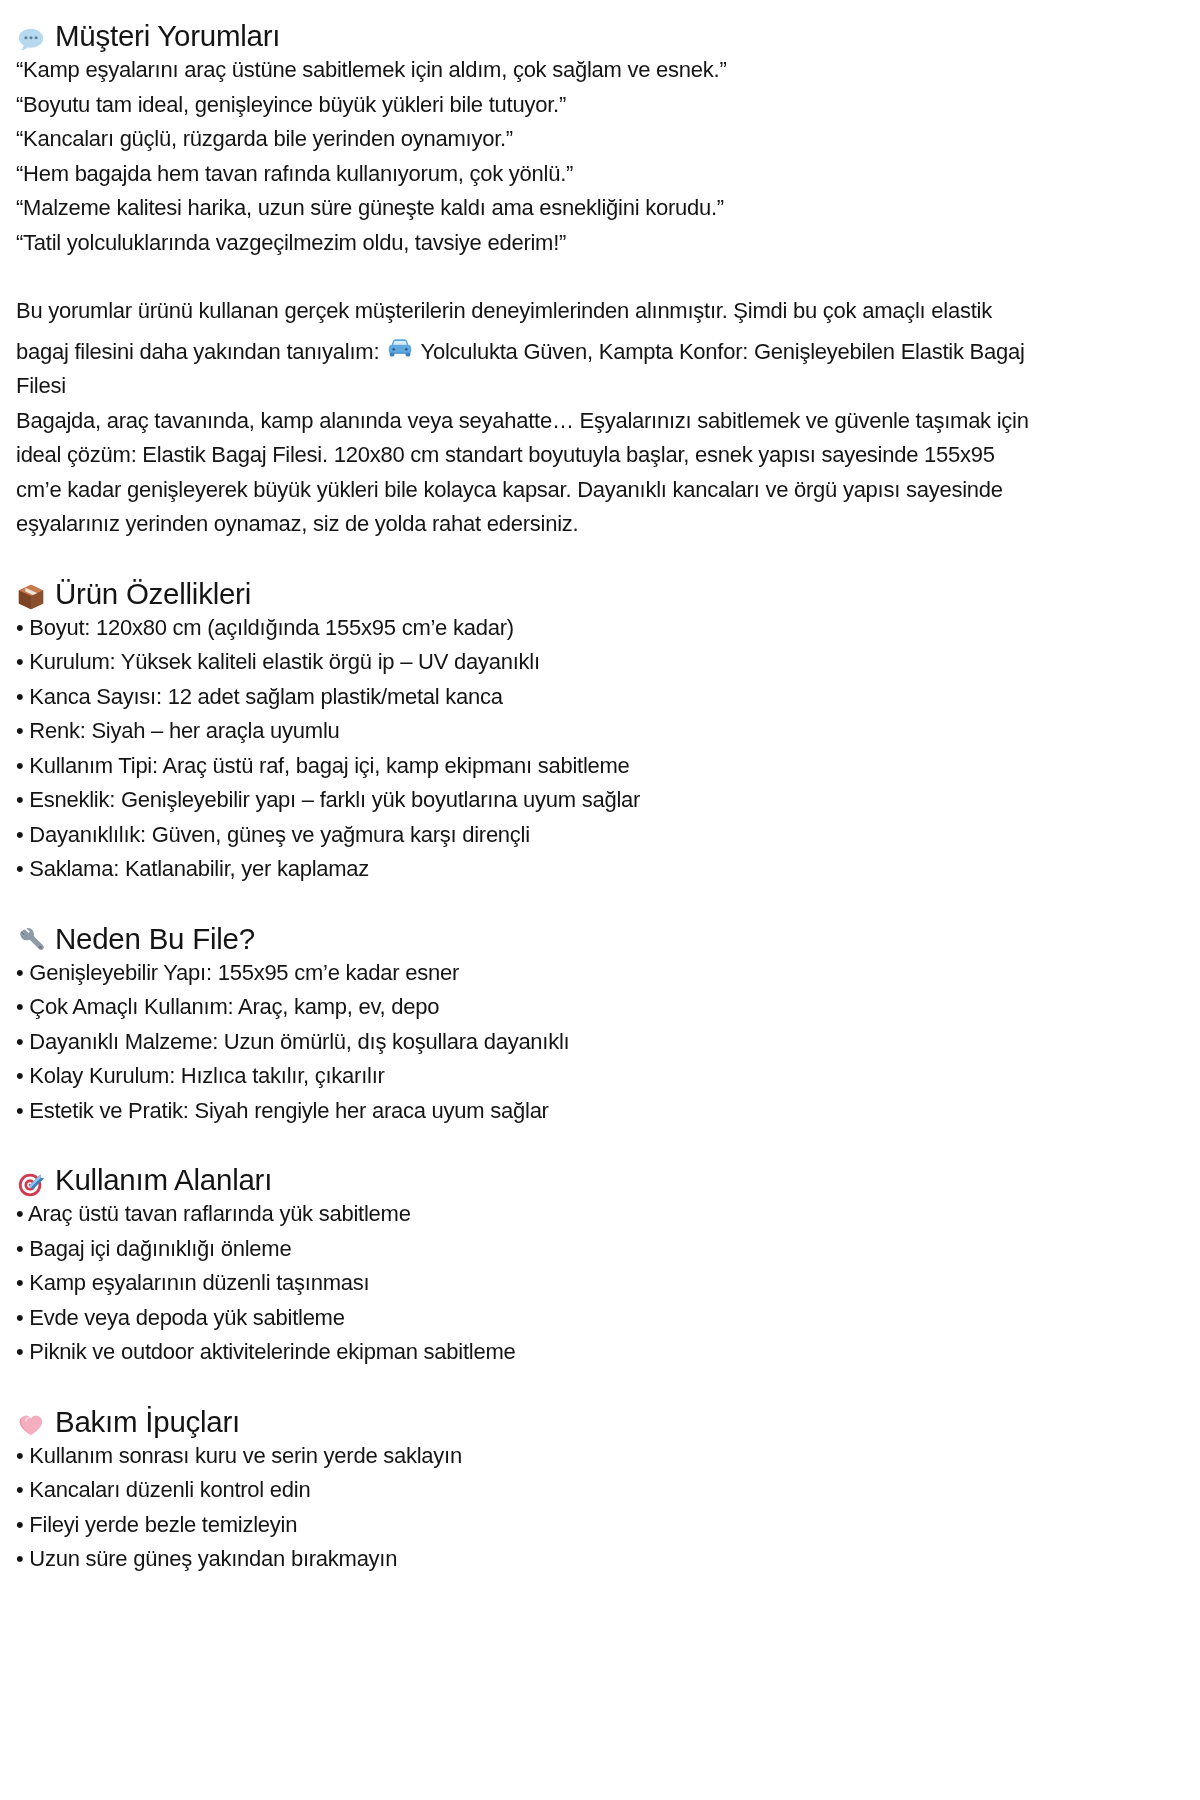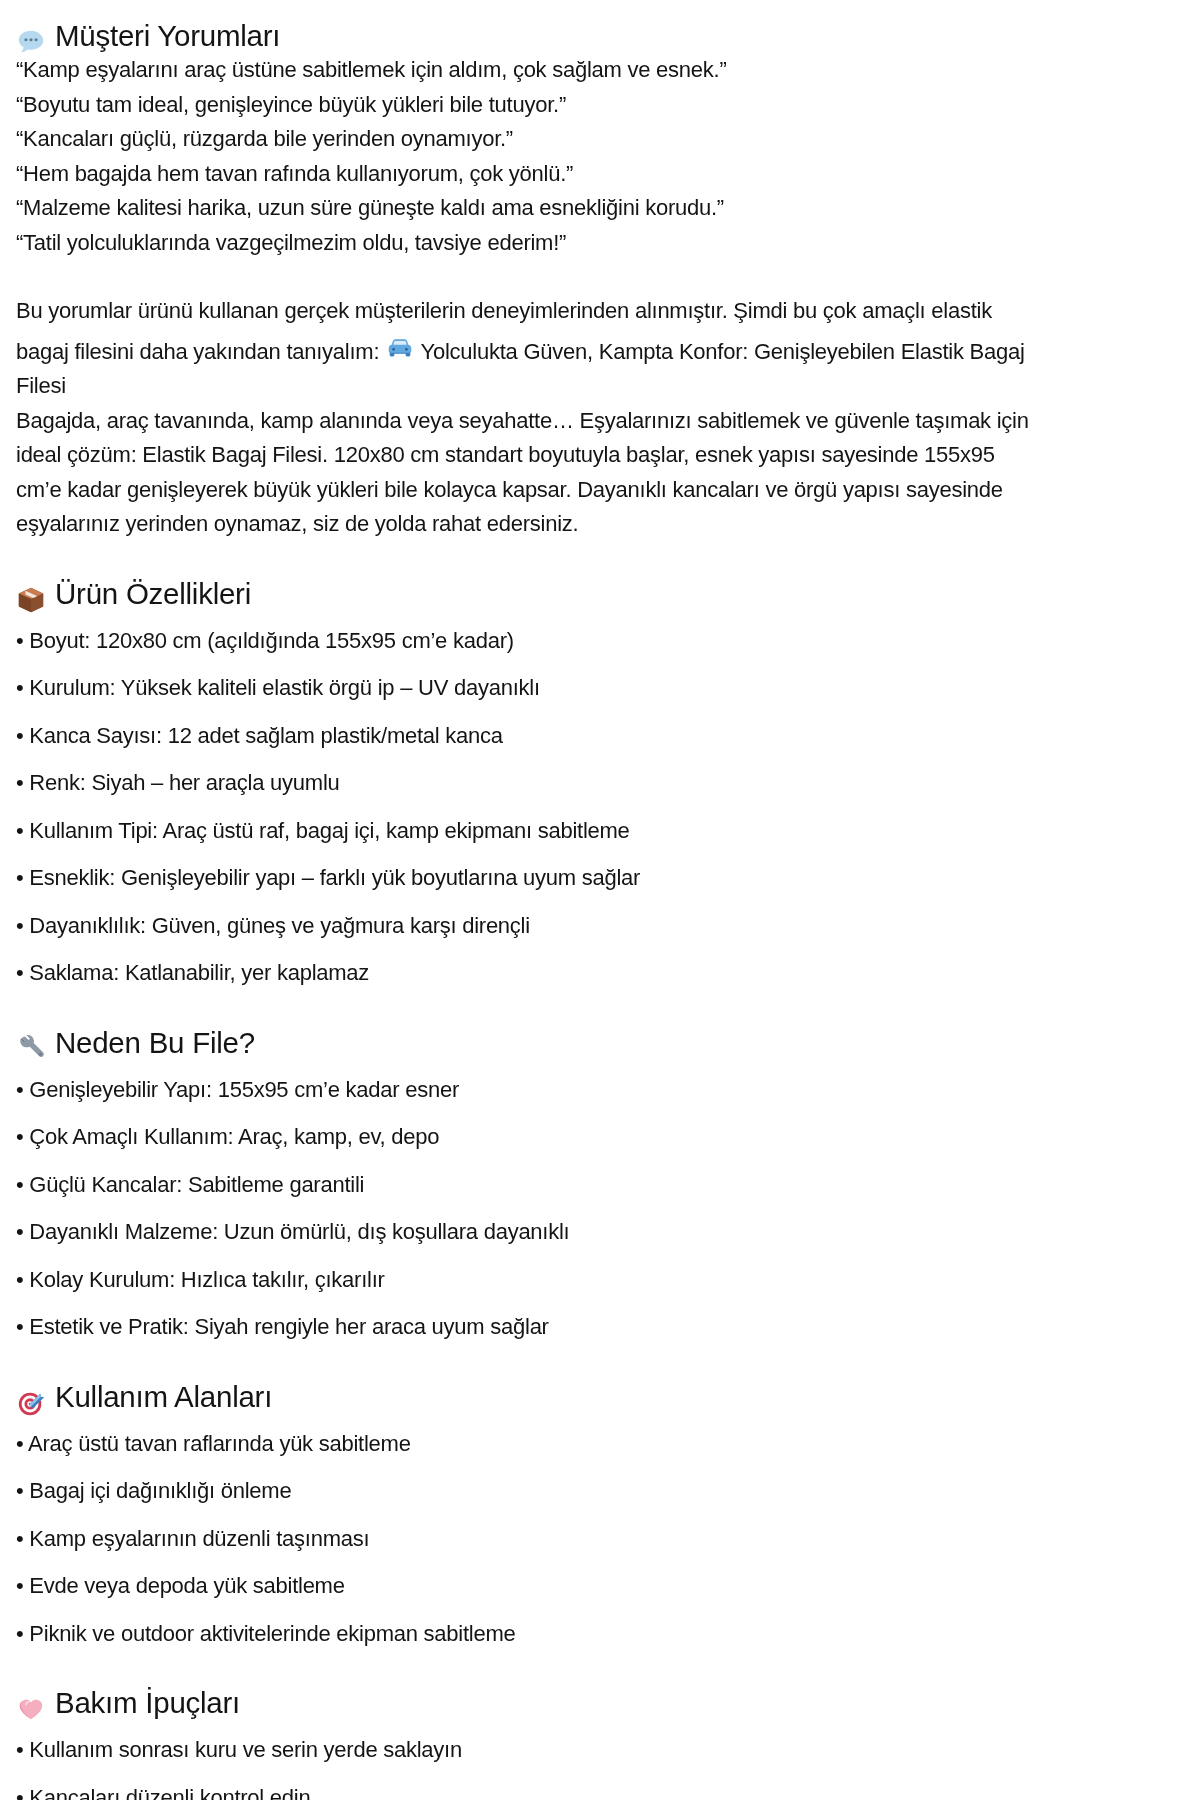--- a/index.html
+++ b/index.html
@@ -27,33 +27,32 @@
   .line {
     font-size: 22px;
     line-height: 34.5px;
     letter-spacing: -0.25px;
     color: #141414;
     white-space: pre-wrap;
     word-break: normal;
   }
   .heading {
     display: flex;
-    align-items: flex-end;
+    align-items: center;
     gap: 9px;
     font-size: 29.5px;
     line-height: 35px;
     letter-spacing: -0.25px;
     color: #141414;
   }
   .heading .htext {
     display: block;
   }
   .bullets .line {
     white-space: pre-wrap;
-    margin-top: 13px;
   }
   .spacer {
     height: 34px;
   }
   .spacer-sm {
     height: 34px;
   }
 
   
   .emoji {
@@ -134,21 +133,20 @@
           <path d="M6.2 4.4 10 8.2l-1.4 1.4-3.8-3.8A6.6 6.6 0 0 0 12.8 14c.7 0 1.3-.1 1.9-.3l9.6 9.6a3 3 0 1 0 4.2-4.2l-9.6-9.6c.2-.6.3-1.2.3-1.9a6.6 6.6 0 0 0-8.2-6.4l3.8 3.8-1.4 1.4-3.8-3.8a6.6 6.6 0 0 0-3.4 1.8z" fill="#8E9AA6"></path>
           <path d="M6.2 4.4 10 8.2l-1.4 1.4-3.8-3.8a6.6 6.6 0 0 1 1.4-1.4z" fill="#6E7C89"></path>
           <circle cx="26" cy="21.5" r="1.6" fill="#6E7C89"></circle>
         </svg>
       </span>
       <span class="htext">Neden Bu File?</span>
     </div>
     <div class="bullets">
       <div class="line">• Genişleyebilir Yapı: 155x95 cm’e kadar esner</div>
       <div class="line">• Çok Amaçlı Kullanım: Araç, kamp, ev, depo</div>
-      <div class="line">• Güçlü Kancalar: Sabitleme garantili</div>
       <div class="line">• Dayanıklı Malzeme: Uzun ömürlü, dış koşullara dayanıklı</div>
       <div class="line">• Kolay Kurulum: Hızlıca takılır, çıkarılır</div>
       <div class="line">• Estetik ve Pratik: Siyah rengiyle her araca uyum sağlar</div>
     </div>
 
     <div class="spacer-sm"></div>
 
     <div class="heading">
       <span class="emoji">
         <svg viewBox="0 0 32 32" aria-hidden="true">

